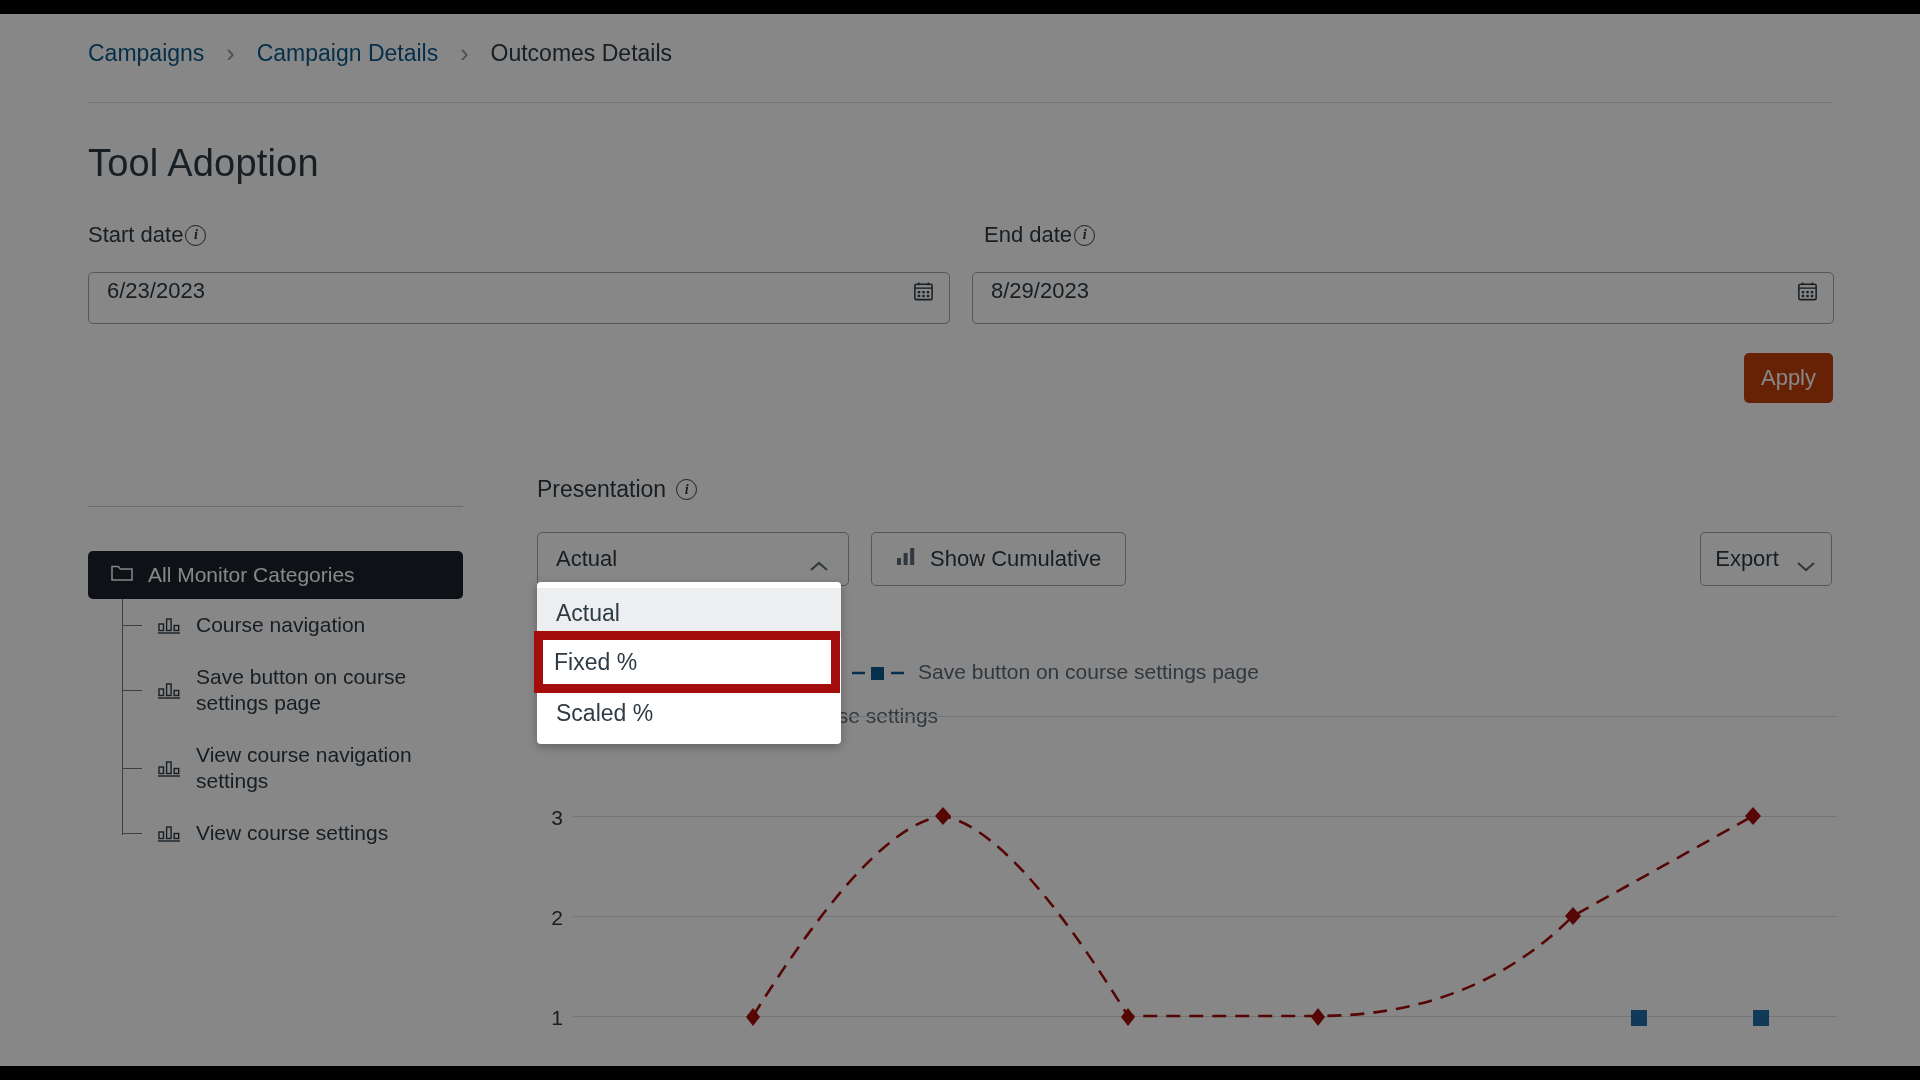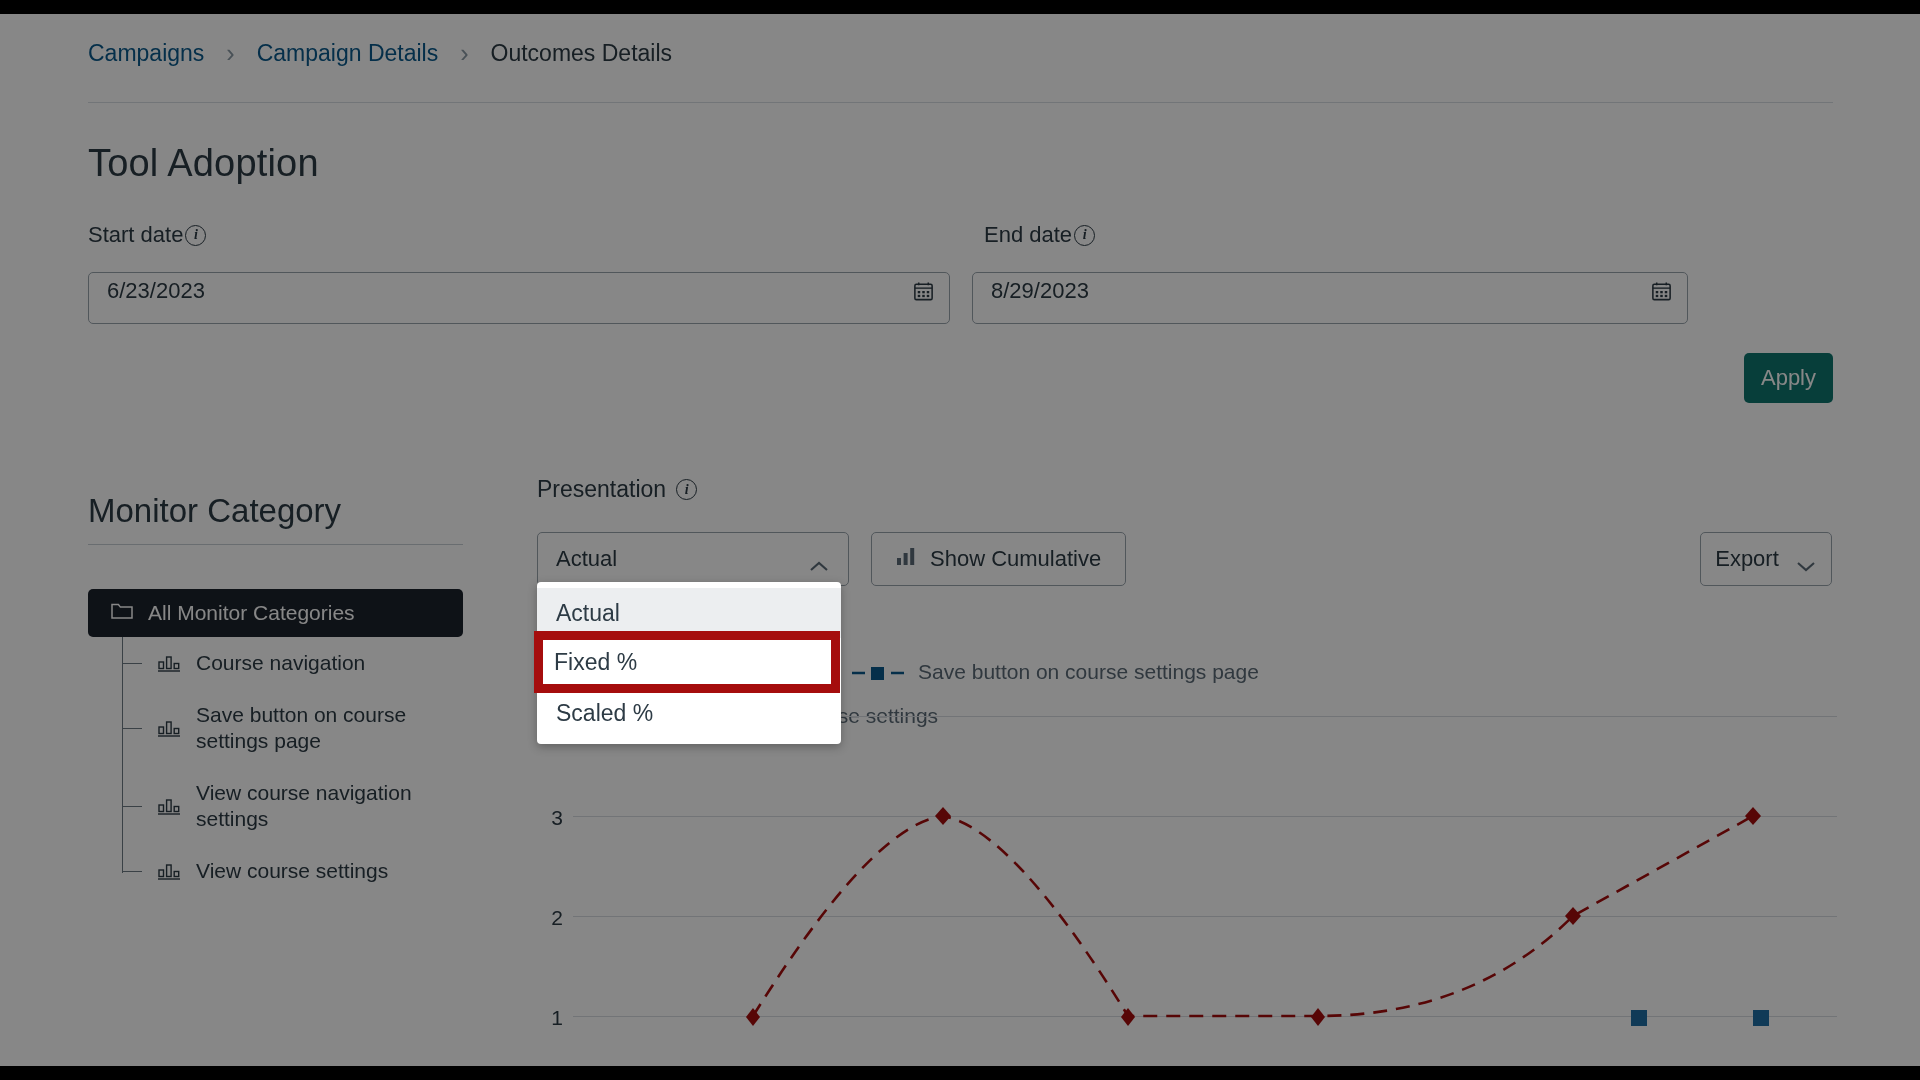--- a/index.html
+++ b/index.html
@@ -57,28 +57,28 @@
     font-family: "Liberation Serif", serif; line-height: 1;
   }
 
   .date-input {
     position: absolute; height: 52px; background: #fff;
     border: 1px solid #9aa5ad; border-radius: 5px;
     display: flex; align-items: center; padding: 0 14px 14px 18px;
   }
   .date-input .val { flex: 1; font-size: 22px; color: #2d3b45; }
   .in-start { left: 88px; top: 258px; width: 862px; }
-  .in-end { left: 972px; top: 258px; width: 716px; }
+  .in-end { left: 972px; top: 258px; width: 862px; }
 
   .cal-icon { width: 23px; height: 24px; position: relative; flex: 0 0 auto; }
   .cal-icon svg { display: block; }
 
   .apply-btn {
     position: absolute; left: 1744px; top: 339px; width: 89px; height: 50px;
-    background: #0f766e; color: #ffffff; border: none; border-radius: 5px;
+    background: #c2410c; color: #ffffff; border: none; border-radius: 5px;
     font-size: 22px; font-family: "Liberation Sans", sans-serif; cursor: pointer;
   }
 
   
   .sidebar { position: absolute; left: 88px; top: 478px; width: 375px; }
   .sidebar-title { font-size: 33px; color: #2d3b45; font-weight: 400; }
   .sidebar-rule { margin-top: 14px; width: 375px; height: 1px; background: #c7ced4; }
 
   .cat-selected {
     margin-top: 44px; width: 375px; height: 48px; background: #1b222c;
@@ -209,21 +209,20 @@
           <rect x="6" y="16" width="2.6" height="2.4" fill="#2d3b45" stroke="none"></rect>
           <rect x="10.7" y="16" width="2.6" height="2.4" fill="#2d3b45" stroke="none"></rect>
           <rect x="15.4" y="16" width="2.6" height="2.4" fill="#2d3b45" stroke="none"></rect>
         </svg>
       </span>
     </div>
 
     <button class="apply-btn">Apply</button>
 
     <aside class="sidebar">
-      <div class="sidebar-title">Monitor Category</div>
       <div class="sidebar-rule"></div>
 
       <div class="cat-selected">
         <span>
           <svg viewBox="0 0 24 20" width="24" height="20" fill="none" stroke="#ffffff" stroke-width="1.5">
             <path d="M2 17V3.5h6.4l2 2.6H22V17z"></path>
           </svg>
         </span>
         <span>All Monitor Categories</span>
       </div>

